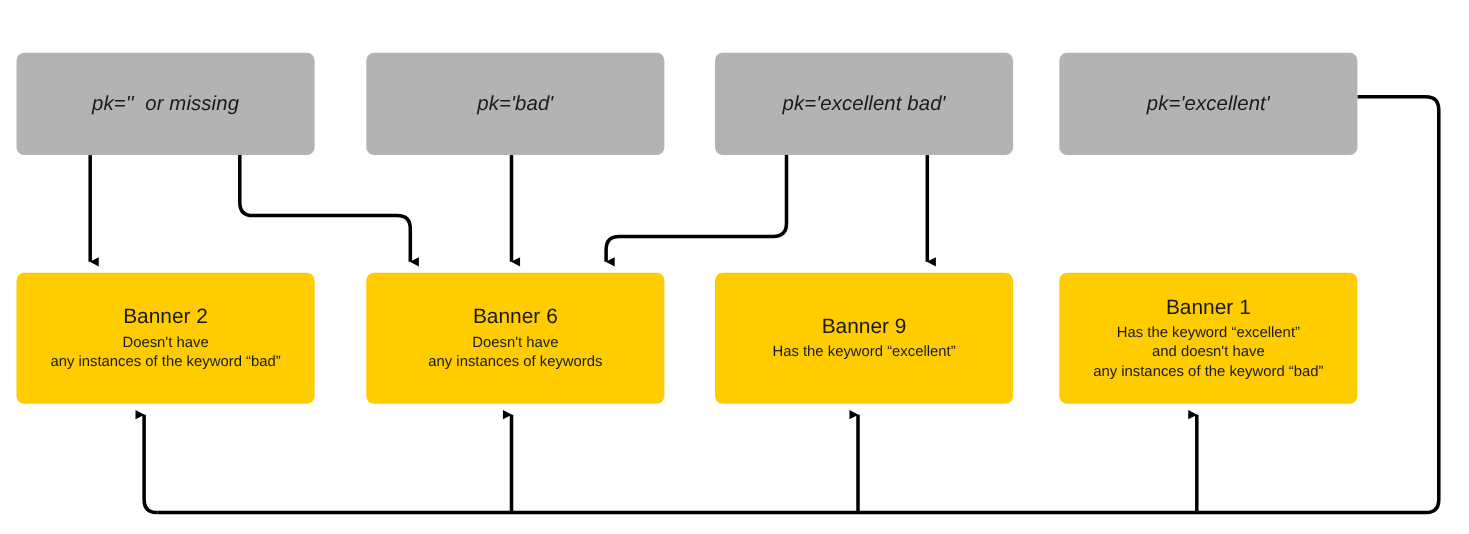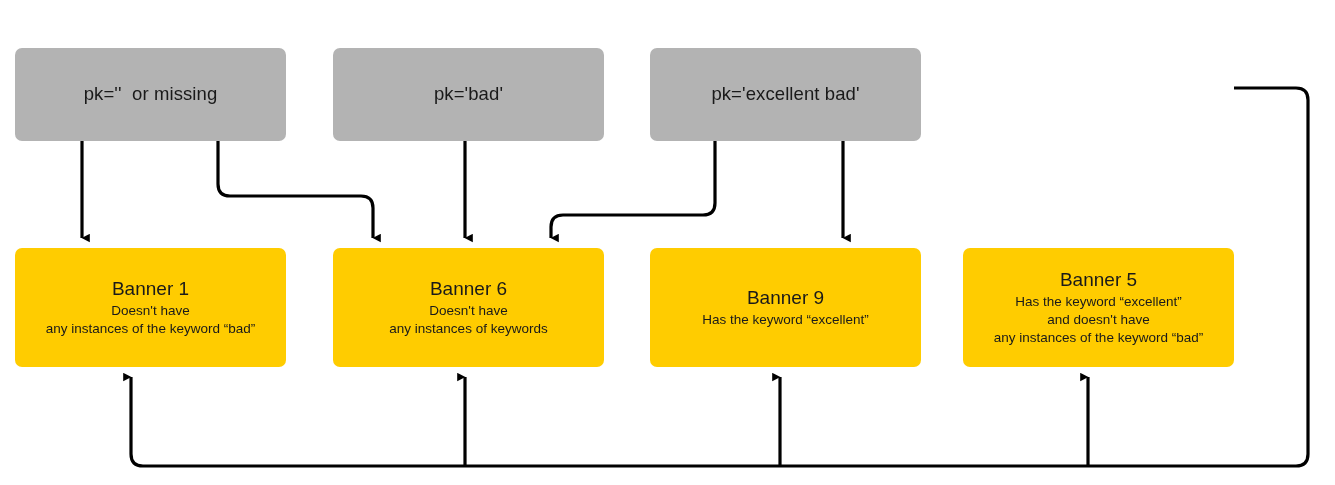--- a/index.html
+++ b/index.html
@@ -34,20 +34,21 @@
     flex-direction: column;
     align-items: center;
     justify-content: center;
     text-align: center;
     color: #1a1a1a;
   }
   .node.cond {
     background: #b3b3b3;
     height: 93px;
     top: 48px;
+    font-style: italic;
   }
   .node.banner {
     background: #ffcc00;
     height: 119px;
     top: 248px;
   }
   .cond-label {
     font-size: 18.5px;
     line-height: 1.2;
     letter-spacing: 0.1px;
@@ -106,35 +107,38 @@
 
   <div class="node cond col-0">
     <span class="cond-label">pk=''  or missing</span>
   </div>
   <div class="node cond col-2">
     <span class="cond-label">pk='excellent bad'</span>
   </div>
   <div class="node cond col-1">
     <span class="cond-label">pk='bad'</span>
   </div>
+  <div class="node cond col-3">
+    <span class="cond-label">pk='excellent'</span>
+  </div>
 
   <div class="node banner col-0">
-    <span class="banner-title">Banner 1</span>
+    <span class="banner-title">Banner 2</span>
     <span class="banner-desc">Doesn't have
 any instances of the keyword “bad”</span>
   </div>
   <div class="node banner col-1">
     <span class="banner-title">Banner 6</span>
     <span class="banner-desc">Doesn't have
 any instances of keywords</span>
   </div>
   <div class="node banner col-2">
     <span class="banner-title">Banner 9</span>
     <span class="banner-desc">Has the keyword “excellent”</span>
   </div>
   <div class="node banner col-3">
-    <span class="banner-title">Banner 5</span>
+    <span class="banner-title">Banner 1</span>
     <span class="banner-desc">Has the keyword “excellent”
 and doesn't have
 any instances of the keyword “bad”</span>
   </div>
 
 </div>
 
 </body></html>

